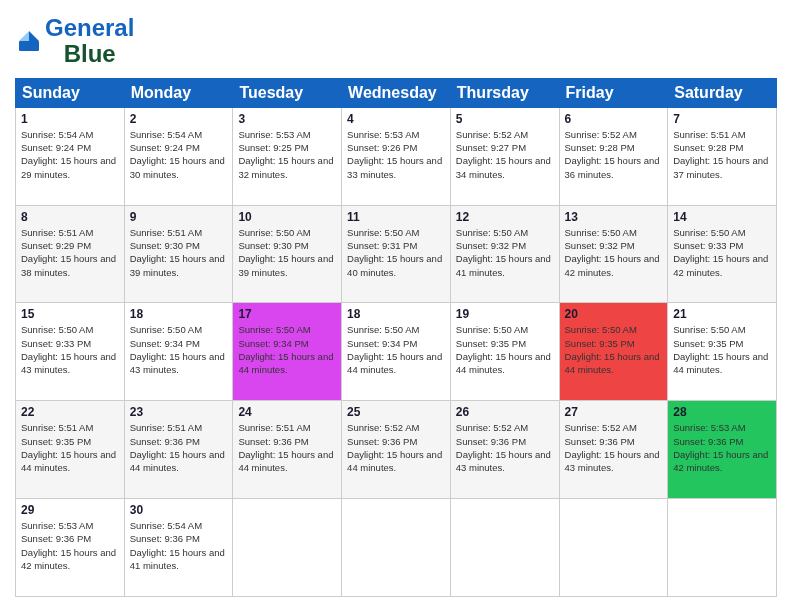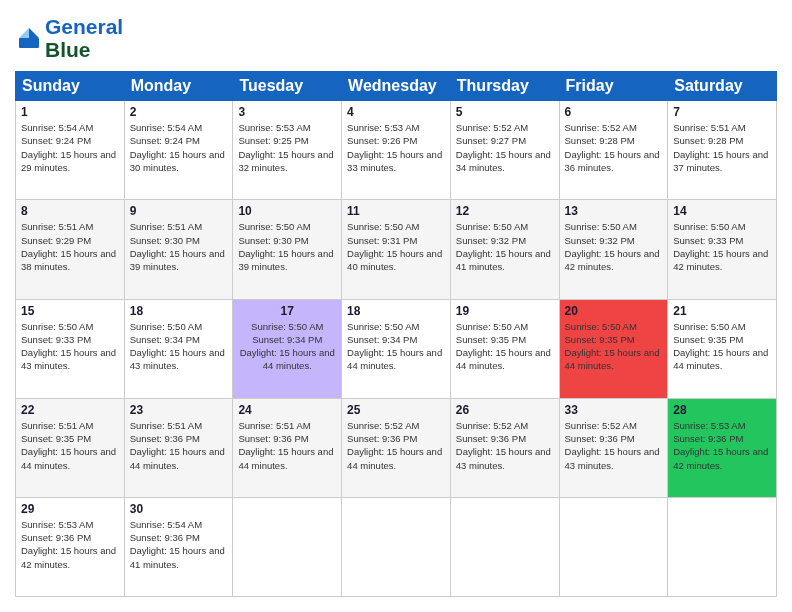--- a/index.html
+++ b/index.html
@@ -21,24 +21,25 @@
       display: flex;
       justify-content: space-between;
       align-items: flex-start;
       margin-bottom: 10px;
     }
     .logo {
       display: flex;
       align-items: center;
     }
     .logo-text {
-      font-size: 21px;
+      font-size: 24px;
       font-weight: bold;
       color: #1a1a2e;
       line-height: 1.1;
+      text-align: center;
     }
     .logo-text span {
       color: #1565c0;
     }
     .logo-icon {
       width: 28px;
       height: 28px;
       margin-right: 2px;
     }
     .title-area {
@@ -195,21 +196,21 @@
         </tr>
         <tr>
           <td style="background: rgb(255, 255, 255);">
             <span class="day-num">15</span>
             <div class="day-info">Sunrise: 5:50 AM<br>Sunset: 9:33 PM<br>Daylight: 15 hours and 43 minutes.</div>
           </td>
           <td style="background: rgb(255, 255, 255);">
             <span class="day-num">18</span>
             <div class="day-info">Sunrise: 5:50 AM<br>Sunset: 9:34 PM<br>Daylight: 15 hours and 43 minutes.</div>
           </td>
-          <td style="background: #c4b5fd; text-align: center;">
+          <td style="background: #d946ef;">
             <span class="day-num">17</span>
             <div class="day-info">Sunrise: 5:50 AM<br>Sunset: 9:34 PM<br>Daylight: 15 hours and 44 minutes.</div>
           </td>
           <td style="background: rgb(255, 255, 255);">
             <span class="day-num">18</span>
             <div class="day-info">Sunrise: 5:50 AM<br>Sunset: 9:34 PM<br>Daylight: 15 hours and 44 minutes.</div>
           </td>
           <td style="background: rgb(255, 255, 255);">
             <span class="day-num">19</span>
             <div class="day-info">Sunrise: 5:50 AM<br>Sunset: 9:35 PM<br>Daylight: 15 hours and 44 minutes.</div>
@@ -238,21 +239,21 @@
           </td>
           <td style="background: rgb(245, 245, 245);">
             <span class="day-num">25</span>
             <div class="day-info">Sunrise: 5:52 AM<br>Sunset: 9:36 PM<br>Daylight: 15 hours and 44 minutes.</div>
           </td>
           <td style="background: rgb(245, 245, 245);">
             <span class="day-num">26</span>
             <div class="day-info">Sunrise: 5:52 AM<br>Sunset: 9:36 PM<br>Daylight: 15 hours and 43 minutes.</div>
           </td>
           <td style="background: rgb(245, 245, 245);">
-            <span class="day-num">33</span>
+            <span class="day-num">27</span>
             <div class="day-info">Sunrise: 5:52 AM<br>Sunset: 9:36 PM<br>Daylight: 15 hours and 43 minutes.</div>
           </td>
           <td style="background: #22c55e;">
             <span class="day-num">28</span>
             <div class="day-info">Sunrise: 5:53 AM<br>Sunset: 9:36 PM<br>Daylight: 15 hours and 42 minutes.</div>
           </td>
         </tr>
         <tr>
           <td style="background: rgb(255, 255, 255); margin-left: 29px;">
             <span class="day-num">29</span>

